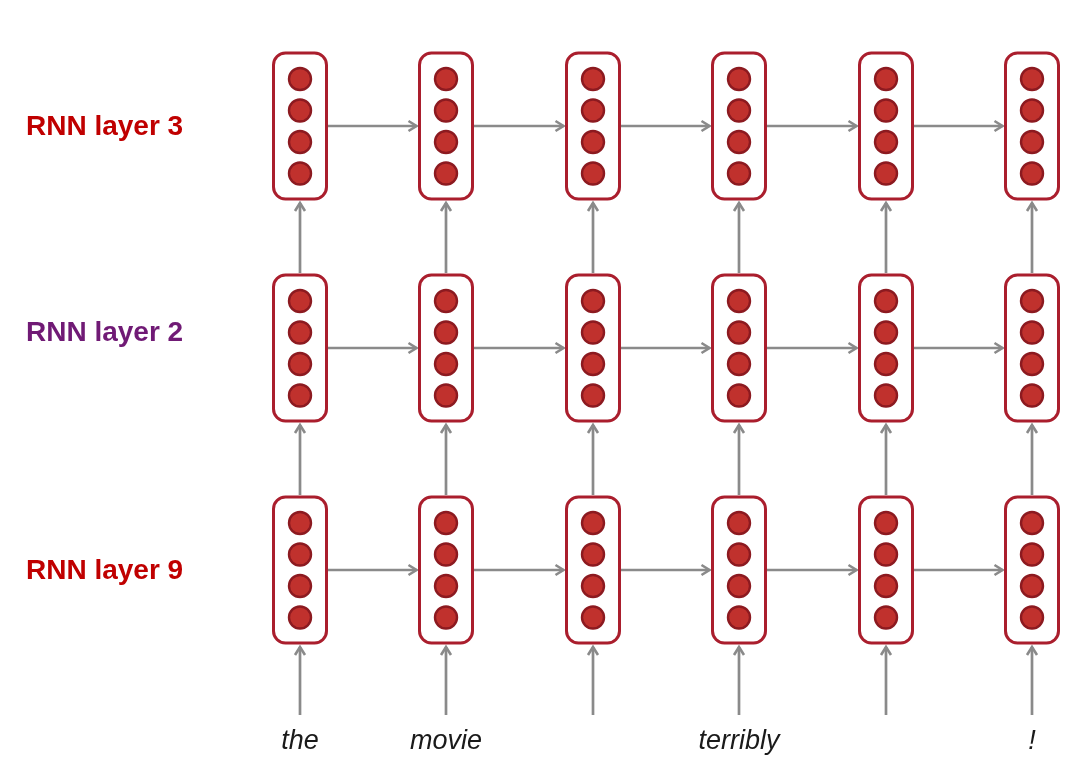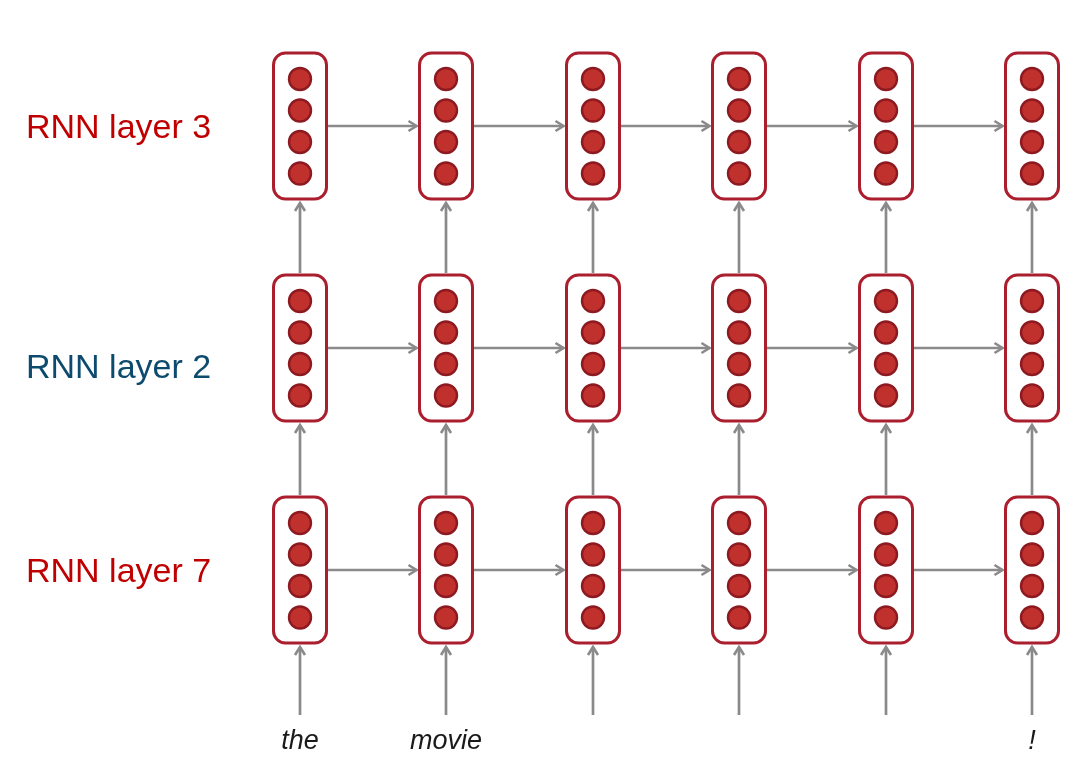--- a/index.html
+++ b/index.html
@@ -8,22 +8,22 @@
     width:1086px;height:772px;
     background:#ffffff;
     font-family:"Liberation Sans","DejaVu Sans",sans-serif;
     overflow:hidden;
   }
   .stage svg{position:absolute;left:0;top:0;}
   .layer-label{
     position:absolute;
     left:26px;width:220px;height:36px;
     line-height:36px;
-    font-size:34px;
-    font-weight:400;
+    font-size:28px;
+    font-weight:700;
     white-space:nowrap;
   }
   .word{
     position:absolute;
     top:721px;width:160px;height:38px;
     line-height:38px;
     text-align:center;
     font-size:27px;
     font-style:italic;
     white-space:nowrap;
@@ -159,19 +159,20 @@
       <circle cx="886" cy="586" r="11" fill="#C0312D" stroke="#8C1A20" stroke-width="2.4"></circle>
       <circle cx="886" cy="617.5" r="11" fill="#C0312D" stroke="#8C1A20" stroke-width="2.4"></circle>
       <rect x="1005.5" y="497" width="53" height="146" rx="12" ry="12" fill="#FFFFFF" stroke="#AA1E2D" stroke-width="3"></rect>
       <circle cx="1032" cy="523" r="11" fill="#C0312D" stroke="#8C1A20" stroke-width="2.4"></circle>
       <circle cx="1032" cy="554.5" r="11" fill="#C0312D" stroke="#8C1A20" stroke-width="2.4"></circle>
       <circle cx="1032" cy="586" r="11" fill="#C0312D" stroke="#8C1A20" stroke-width="2.4"></circle>
       <circle cx="1032" cy="617.5" r="11" fill="#C0312D" stroke="#8C1A20" stroke-width="2.4"></circle>
     </svg>
 
   <div class="layer-label" style="top: 108px; color: rgb(192, 0, 0);">RNN layer 3</div>
-  <div class="layer-label" style="top: 348px; color: #0c4a6e;">RNN layer 2</div>
-  <div class="layer-label" style="top: 552px; color: rgb(192, 0, 0);">RNN layer 7</div>
+  <div class="layer-label" style="top: 314px; color: #701a75;">RNN layer 2</div>
+  <div class="layer-label" style="top: 552px; color: rgb(192, 0, 0);">RNN layer 9</div>
 
   <div class="word" style="left: 366px; color: rgb(26, 26, 26);">movie</div>
   <div class="word" style="left: 220px; color: rgb(26, 26, 26);">the</div>
+  <div class="word" style="left: 659px; color: rgb(26, 26, 26);">terribly</div>
   <div class="word" style="left: 952px; color: rgb(26, 26, 26);">!</div>
 </div>
 
 </body></html>

